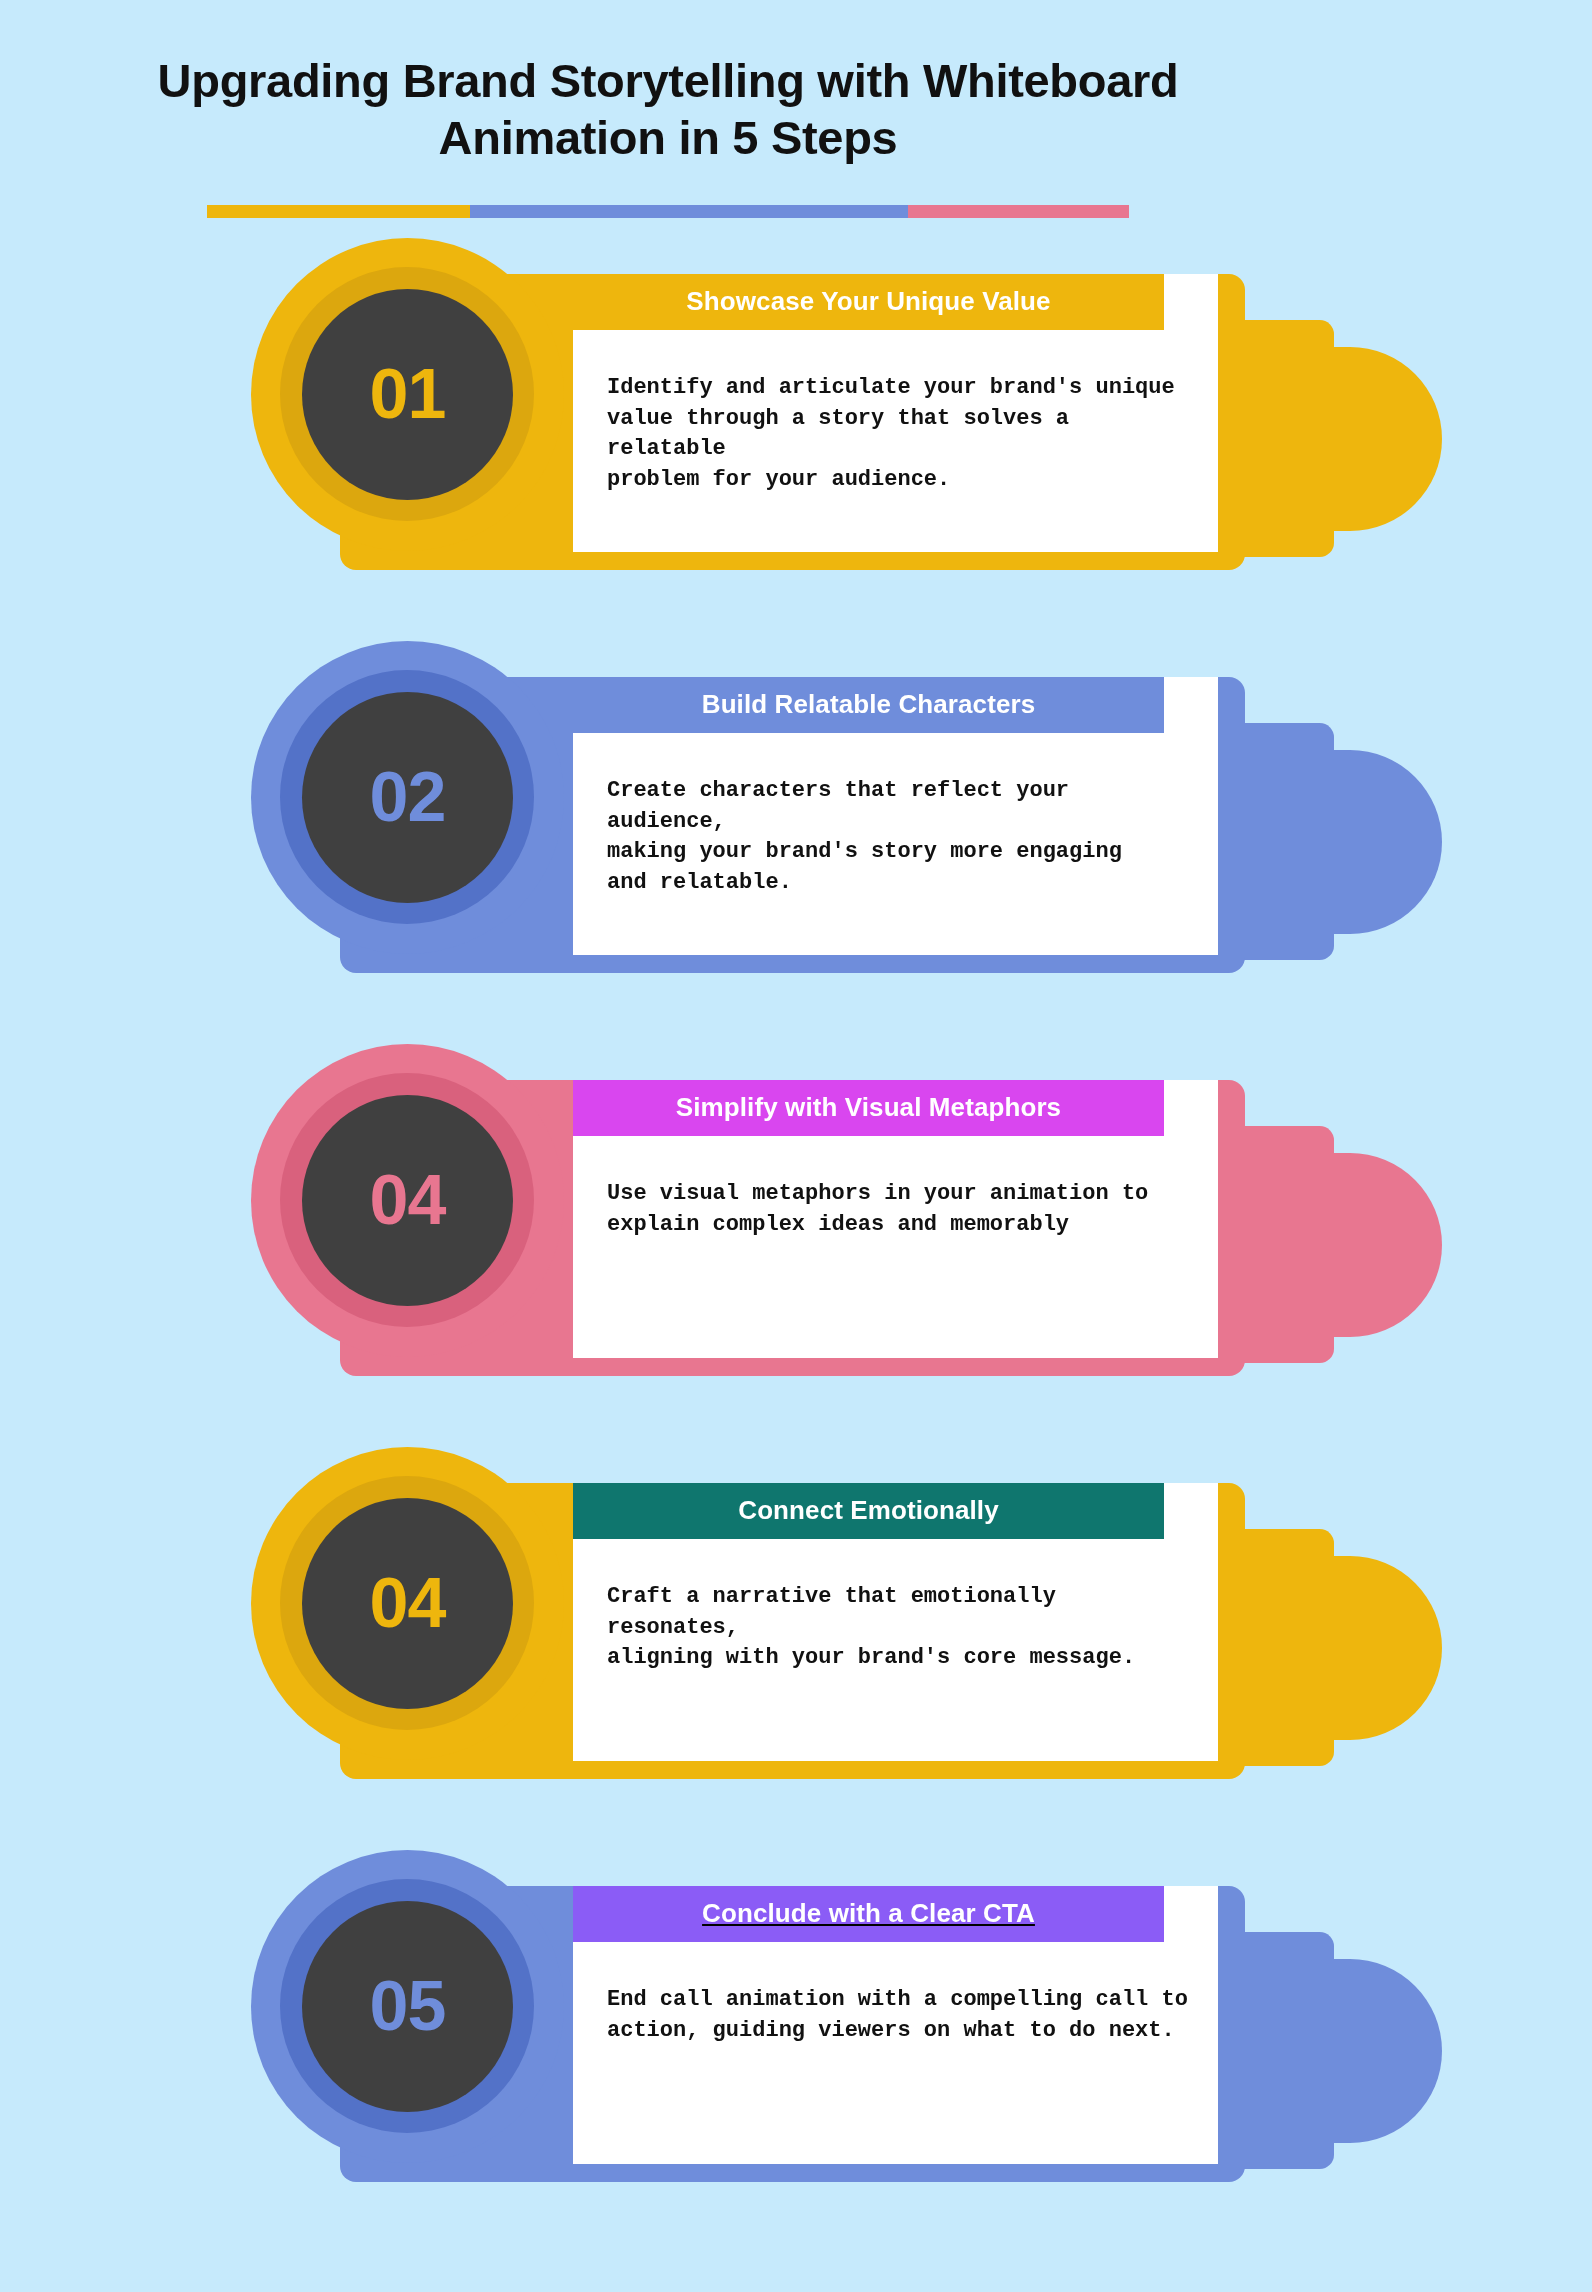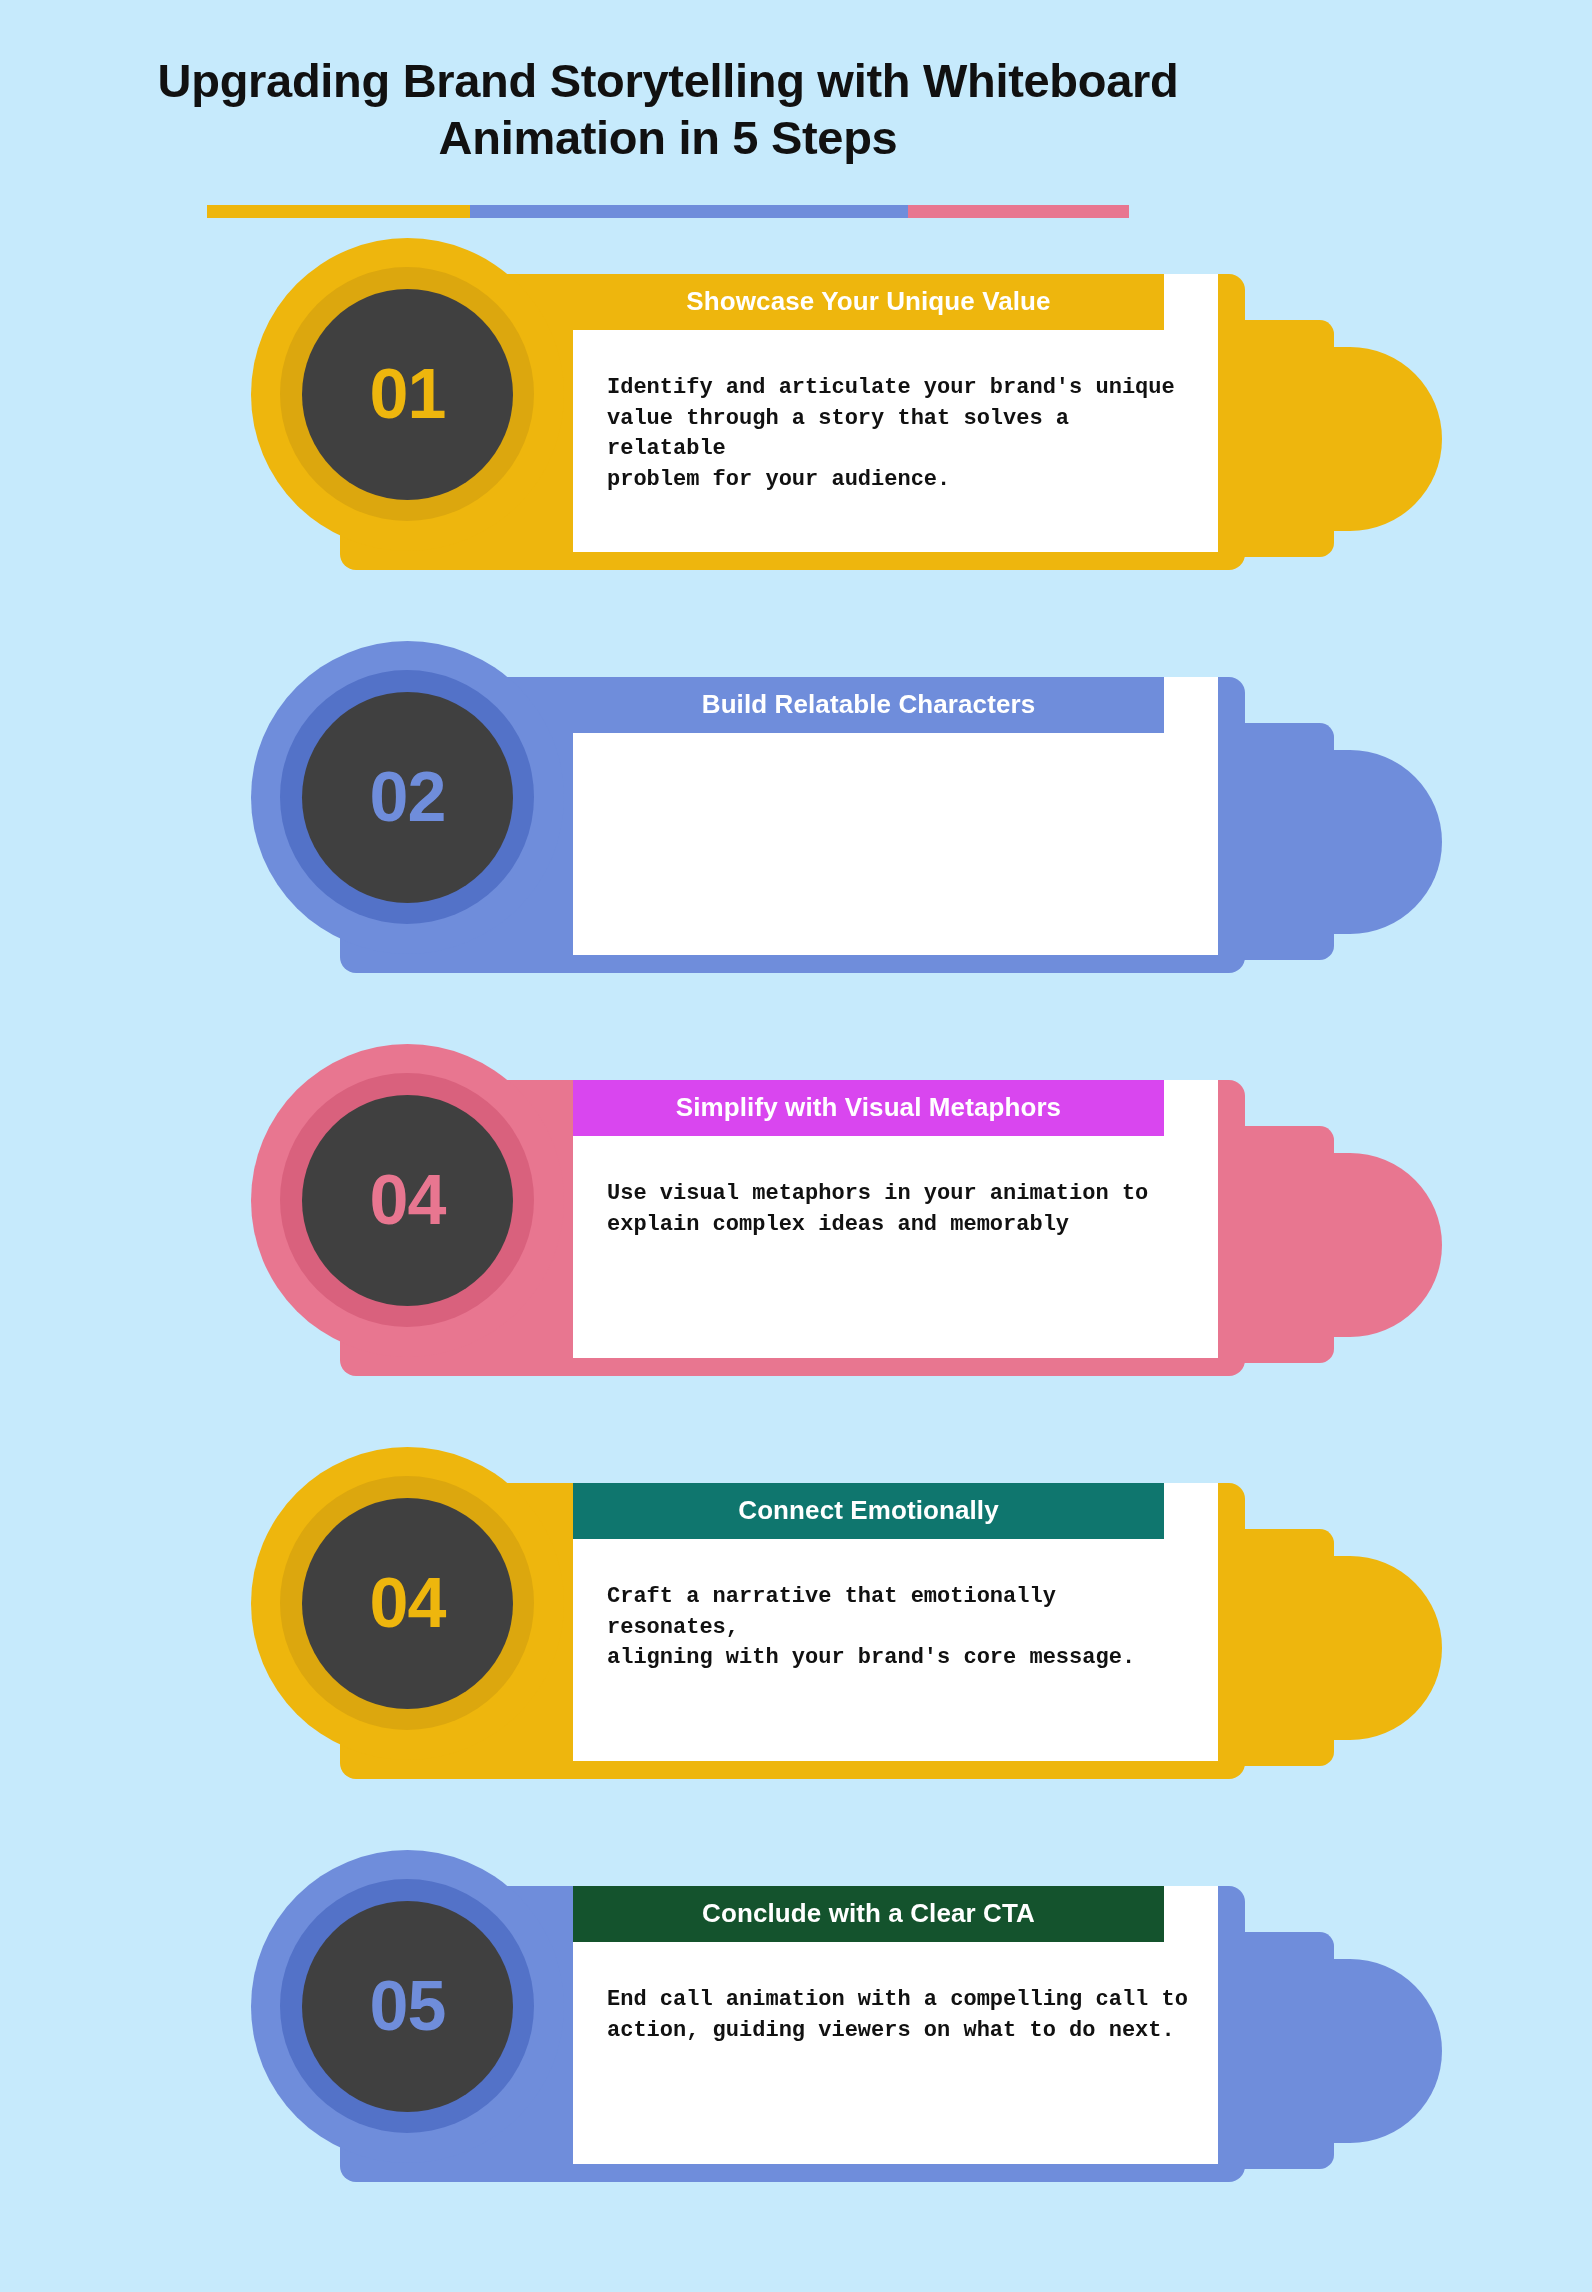--- a/index.html
+++ b/index.html
@@ -211,20 +211,23 @@
     </div>
     <div class="step">
       <div class="tab" style="background: rgb(111, 141, 219);"></div>
       <div class="bulge" style="background: rgb(111, 141, 219);"></div>
       <div class="body" style="background: rgb(111, 141, 219);"></div>
       <div class="panel"></div>
       <div class="notch"></div>
       <div class="heading" style="background: rgb(111, 141, 219);">
         <span class="heading-text">Build Relatable Characters</span>
       </div>
+      <div class="desc">Create characters that reflect your audience,
+making your brand's story more engaging
+and relatable.</div>
       <div class="circle-outer" style="background: rgb(111, 141, 219);"></div>
       <div class="circle-mid" style="background: rgb(83, 114, 200);"></div>
       <div class="circle-inner">
         <span class="step-number" style="color: rgb(111, 141, 219);">02</span>
       </div>
     </div>
     <div class="step">
       <div class="tab" style="background: rgb(232, 118, 144);"></div>
       <div class="bulge" style="background: rgb(232, 118, 144);"></div>
       <div class="body" style="background: rgb(232, 118, 144);"></div>
@@ -257,21 +260,21 @@
       <div class="circle-inner">
         <span class="step-number" style="color: rgb(238, 182, 13);">04</span>
       </div>
     </div>
     <div class="step">
       <div class="tab" style="background: rgb(111, 141, 219);"></div>
       <div class="bulge" style="background: rgb(111, 141, 219);"></div>
       <div class="body" style="background: rgb(111, 141, 219);"></div>
       <div class="panel"></div>
       <div class="notch"></div>
-      <div class="heading" style="background: #14532d;">
+      <div class="heading" style="background: #8b5cf6; text-decoration: underline;">
         <span class="heading-text">Conclude with a Clear CTA</span>
       </div>
       <div class="desc">End call animation with a compelling call to
 action, guiding viewers on what to do next.</div>
       <div class="circle-outer" style="background: rgb(111, 141, 219);"></div>
       <div class="circle-mid" style="background: rgb(83, 114, 200);"></div>
       <div class="circle-inner">
         <span class="step-number" style="color: rgb(111, 141, 219);">05</span>
       </div>
     </div>

